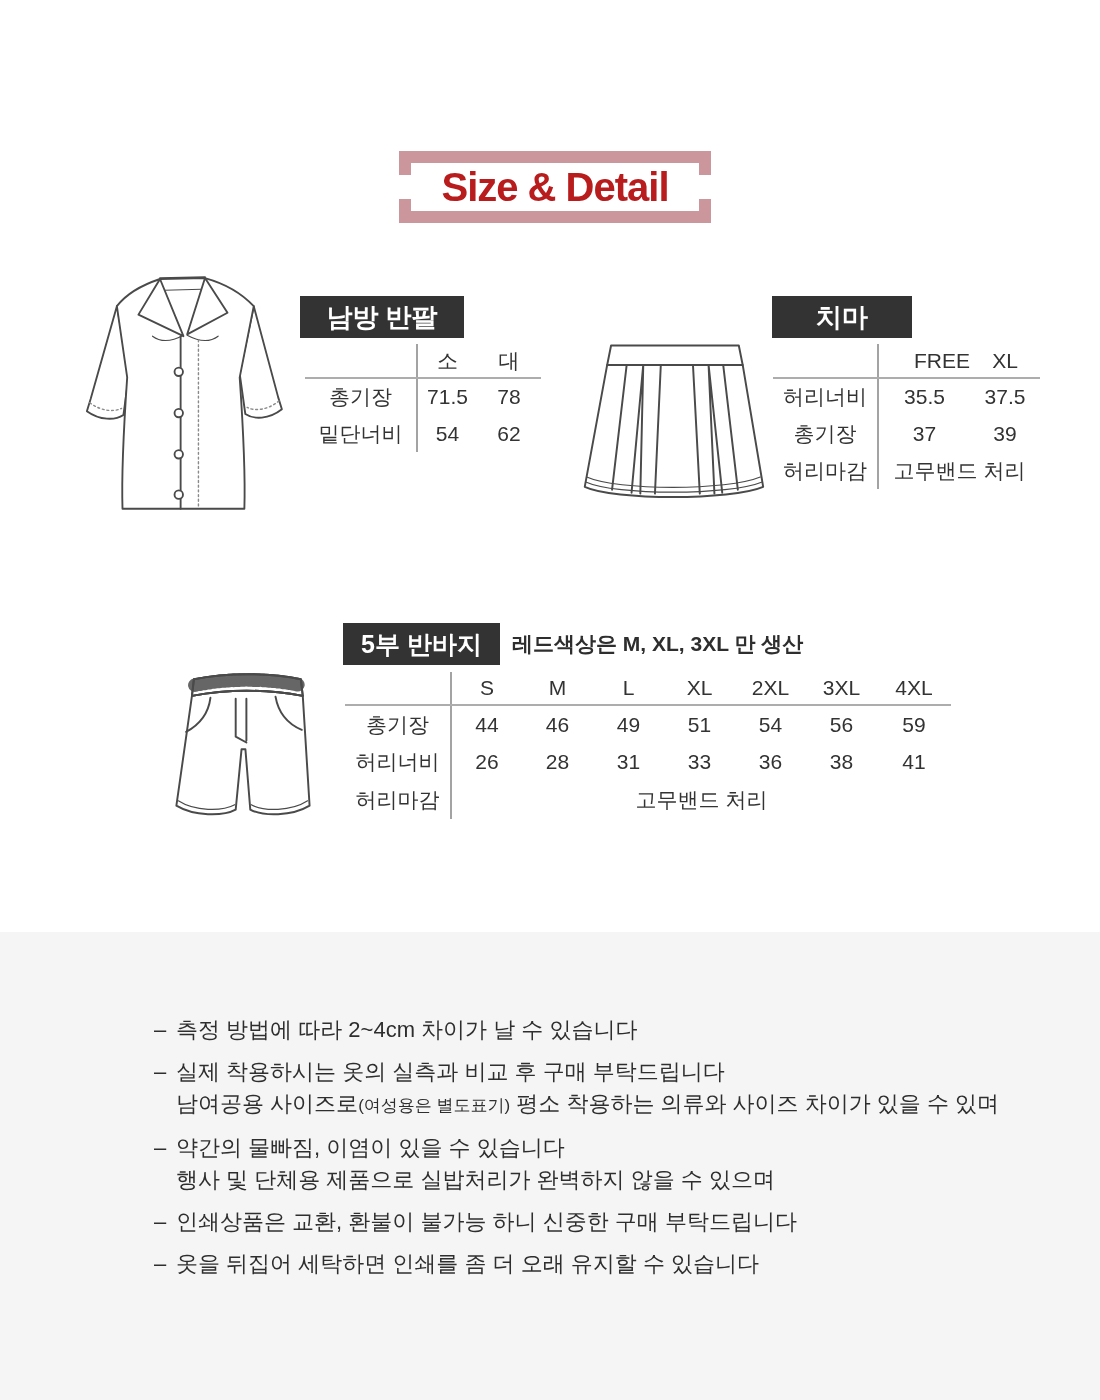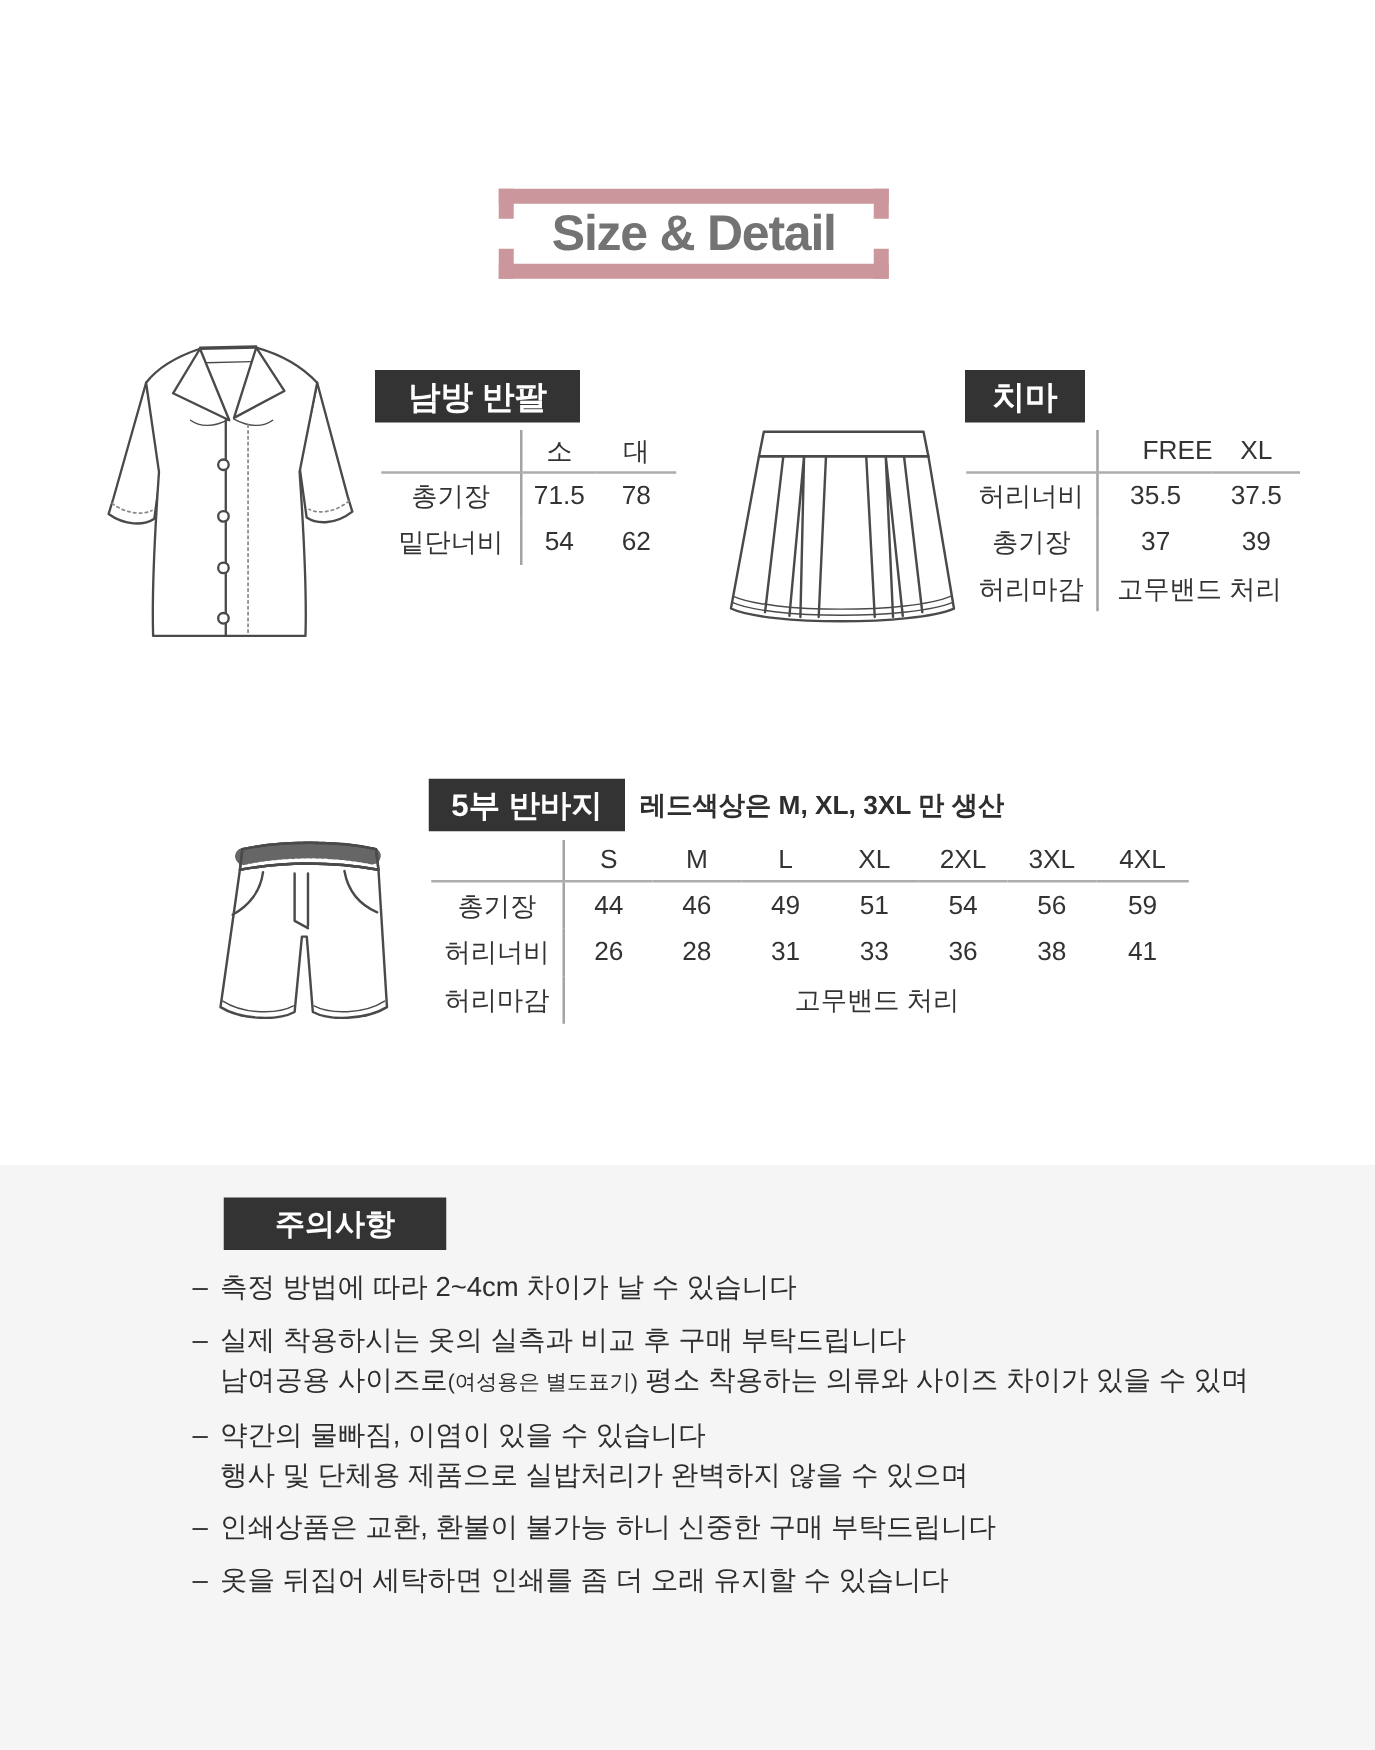--- a/index.html
+++ b/index.html
@@ -15,30 +15,30 @@
   .deco-bar::before, .deco-bar::after { content:""; position:absolute; width:12px; height:24px; background:#cb979c; }
   .deco-bar.top { top:0; }
   .deco-bar.top::before { left:0; top:0; }
   .deco-bar.top::after { right:0; top:0; }
   .deco-bar.bottom { bottom:0; }
   .deco-bar.bottom::before { left:0; bottom:0; }
   .deco-bar.bottom::after { right:0; bottom:0; }
   .title-text {
     position:absolute; left:0; right:0; top:12px; bottom:12px;
     display:flex; align-items:center; justify-content:center;
-    font-size:40px; font-weight:700; color:#737373; letter-spacing:-1px;
+    font-size:40px; font-weight:700; color:#b91c1c; letter-spacing:-1px;
   }
 
   
   .tag {
     position:absolute; background:#333333; color:#ffffff; text-align:center;
     font-weight:700; display:flex; align-items:center; justify-content:center;
   }
   #tag-shirt  { left:300px; top:296px; width:164px; height:42px; font-size:26px; }
-  #tag-skirt  { left:772px; top:296px; width:96px; height:42px; font-size:26px; }
+  #tag-skirt  { left:772px; top:296px; width:140px; height:42px; font-size:26px; }
   #tag-shorts { left:343px; top:623px; width:157px; height:42px; font-size:25px; }
   #tag-notice { left:179px; top:26px;  width:178px; height:42px; font-size:24px; }
 
   .shorts-note {
     position:absolute; left:512px; top:623px; height:42px;
     display:flex; align-items:center;
     font-size:21px; font-weight:700; color:#2e2e2e;
   }
 
   
@@ -229,21 +229,20 @@
         <td>41</td>
       </tr>
       <tr>
         <td class="rowlabel">허리마감</td>
         <td colspan="7">고무밴드 처리</td>
       </tr>
     </tbody>
   </table>
 
   <div id="notice-section">
-    <div id="tag-notice" class="tag">주의사항</div>
     <div class="notice-list">
 
       <div class="notice-item">
         <span class="dash">–</span>
         <div class="line">측정 방법에 따라 2~4cm 차이가 날 수 있습니다</div>
       </div>
 
       <div class="notice-item">
         <span class="dash">–</span>
         <div class="line">실제 착용하시는 옷의 실측과 비교 후 구매 부탁드립니다</div>

